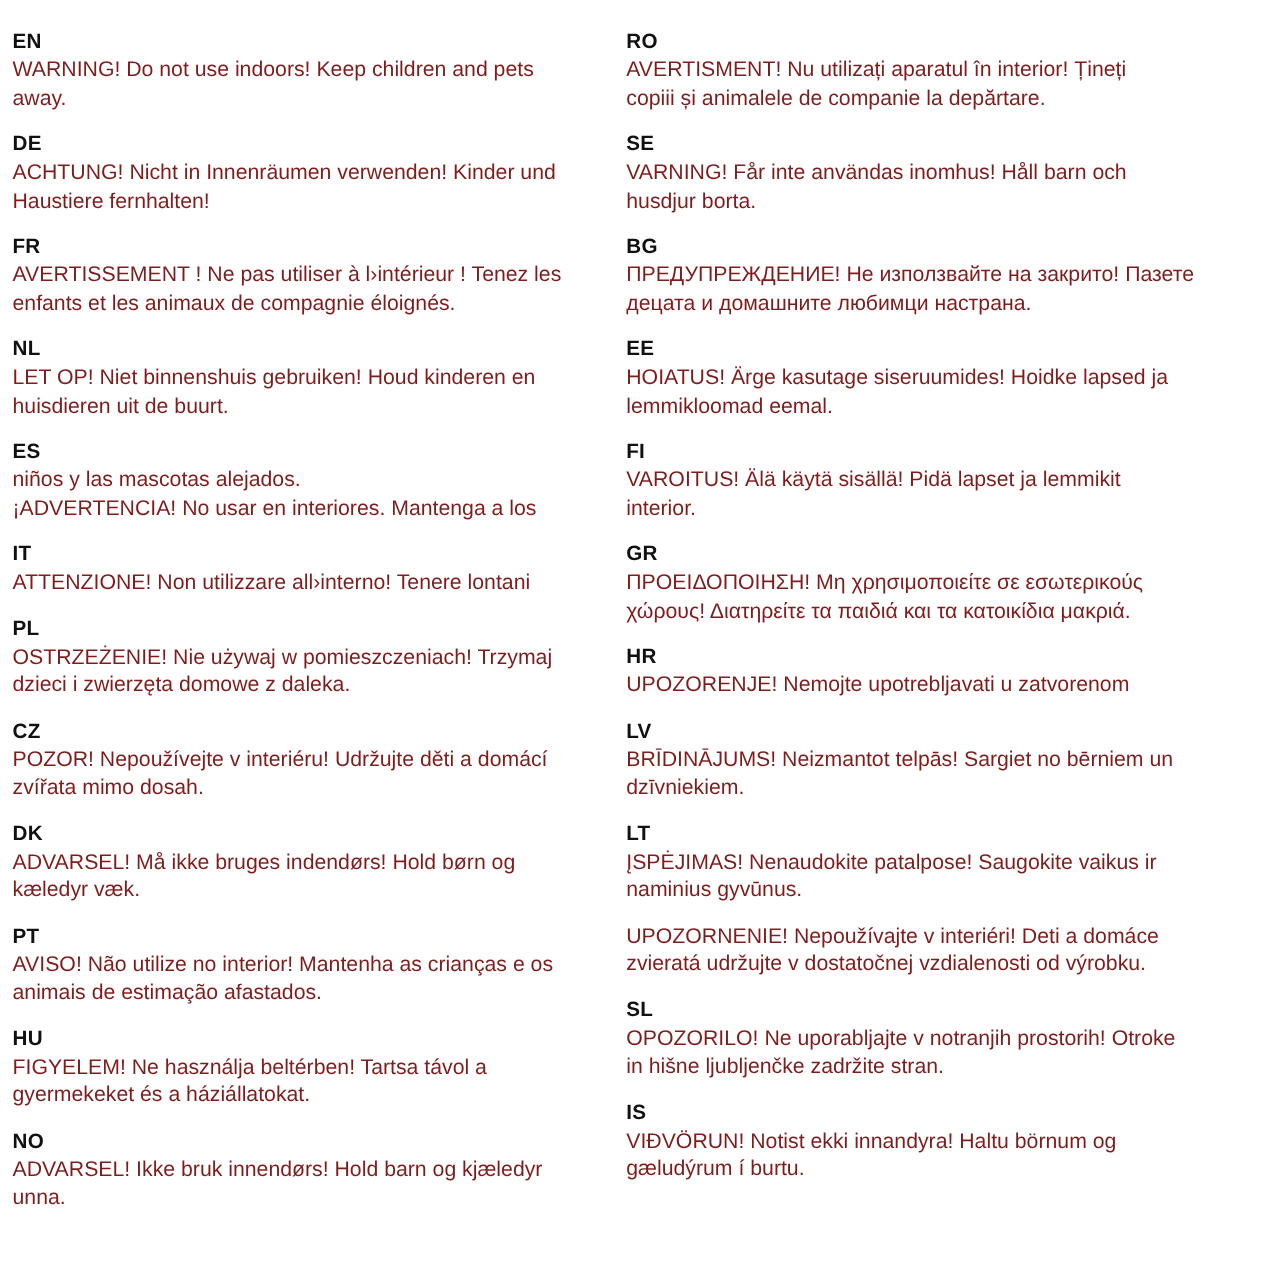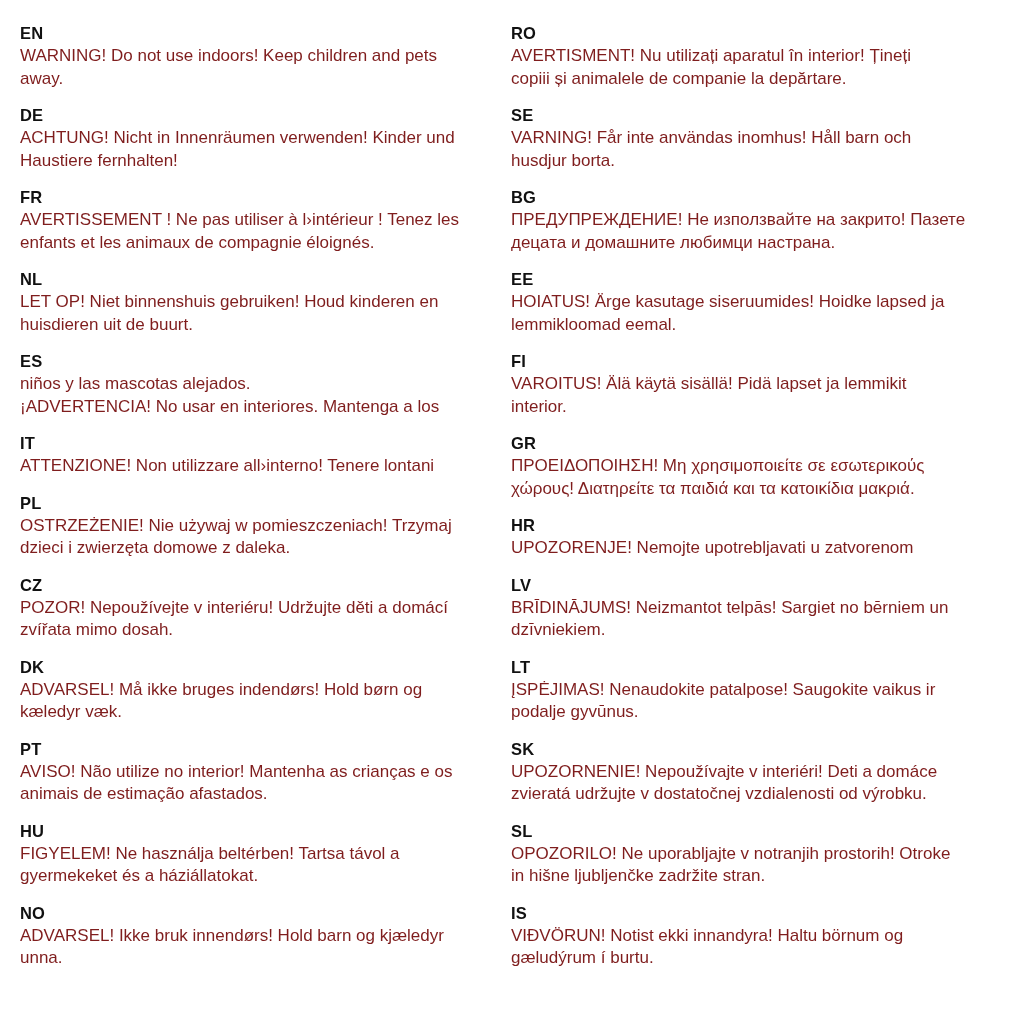--- a/index.html
+++ b/index.html
@@ -5,21 +5,21 @@
   html, body {
     margin: 0;
     padding: 0;
     background: #ffffff;
   }
   .page {
     position: relative;
     width: 1024px;
     height: 1024px;
     box-sizing: border-box;
-    padding: 22px 10px 0 20px;
+    padding: 22px 10px 0 10px;
     background: #ffffff;
     font-family: "Liberation Sans", "DejaVu Sans", sans-serif;
     color: #1e1e1e;
     overflow: hidden;
   }
   .cols {
     display: grid;
     grid-template-columns: 491px 1fr;
     column-gap: 0;
   }
@@ -212,26 +212,25 @@
         <p class="warn-text">
           <span class="ln">BRĪDINĀJUMS! Neizmantot telpās! Sargiet no bērniem un</span>
           <span class="ln">dzīvniekiem.</span>
         </p>
       </section>
 
       <section class="warn-section">
         <h2 class="lang-code">LT</h2>
         <p class="warn-text">
           <span class="ln">ĮSPĖJIMAS! Nenaudokite patalpose! Saugokite vaikus ir</span>
-          <span class="ln">podalje gyvūnus.</span>
-        </p>
-      </section>
-
-      <section class="warn-section">
-        <h2 class="lang-code">SK</h2>
+          <span class="ln">naminius gyvūnus.</span>
+        </p>
+      </section>
+
+      <section class="warn-section">
         <p class="warn-text">
           <span class="ln">UPOZORNENIE! Nepoužívajte v interiéri! Deti a domáce</span>
           <span class="ln">zvieratá udržujte v dostatočnej vzdialenosti od výrobku.</span>
         </p>
       </section>
 
       <section class="warn-section">
         <h2 class="lang-code">SL</h2>
         <p class="warn-text">
           <span class="ln">OPOZORILO! Ne uporabljajte v notranjih prostorih! Otroke</span>

